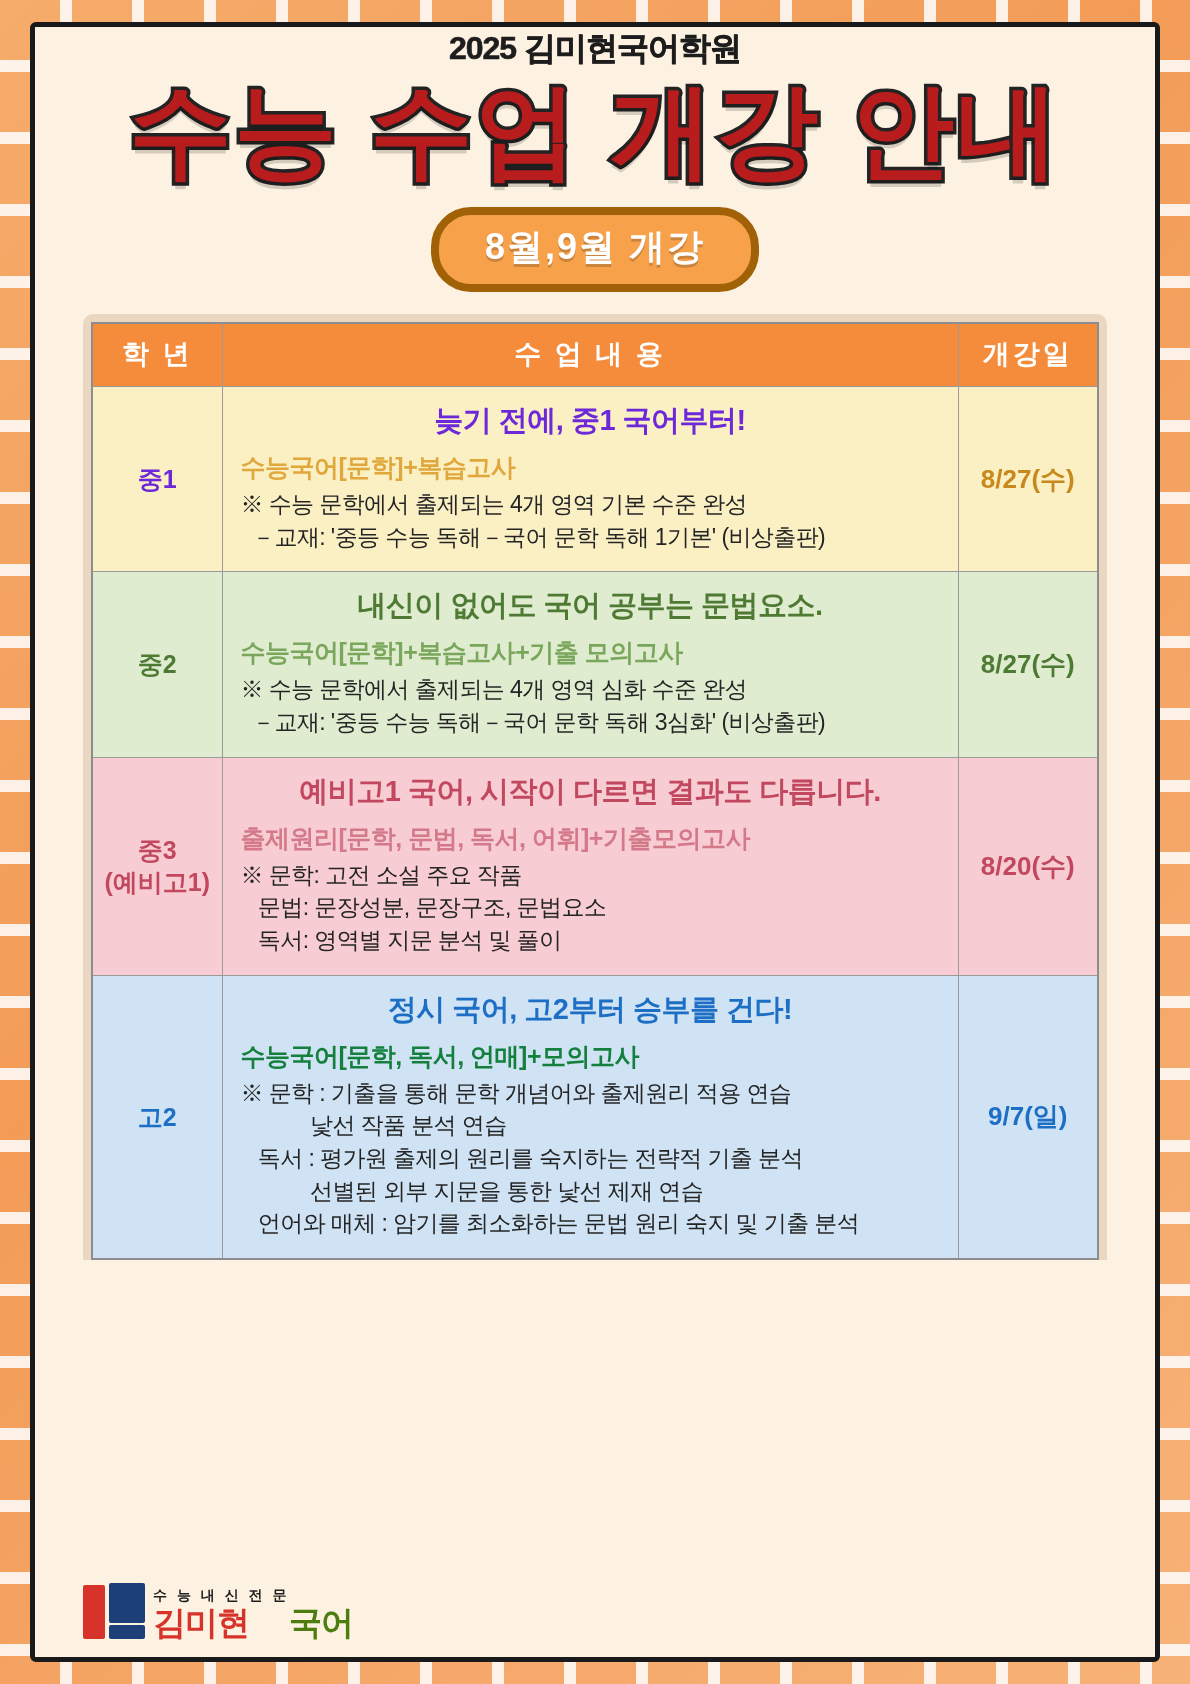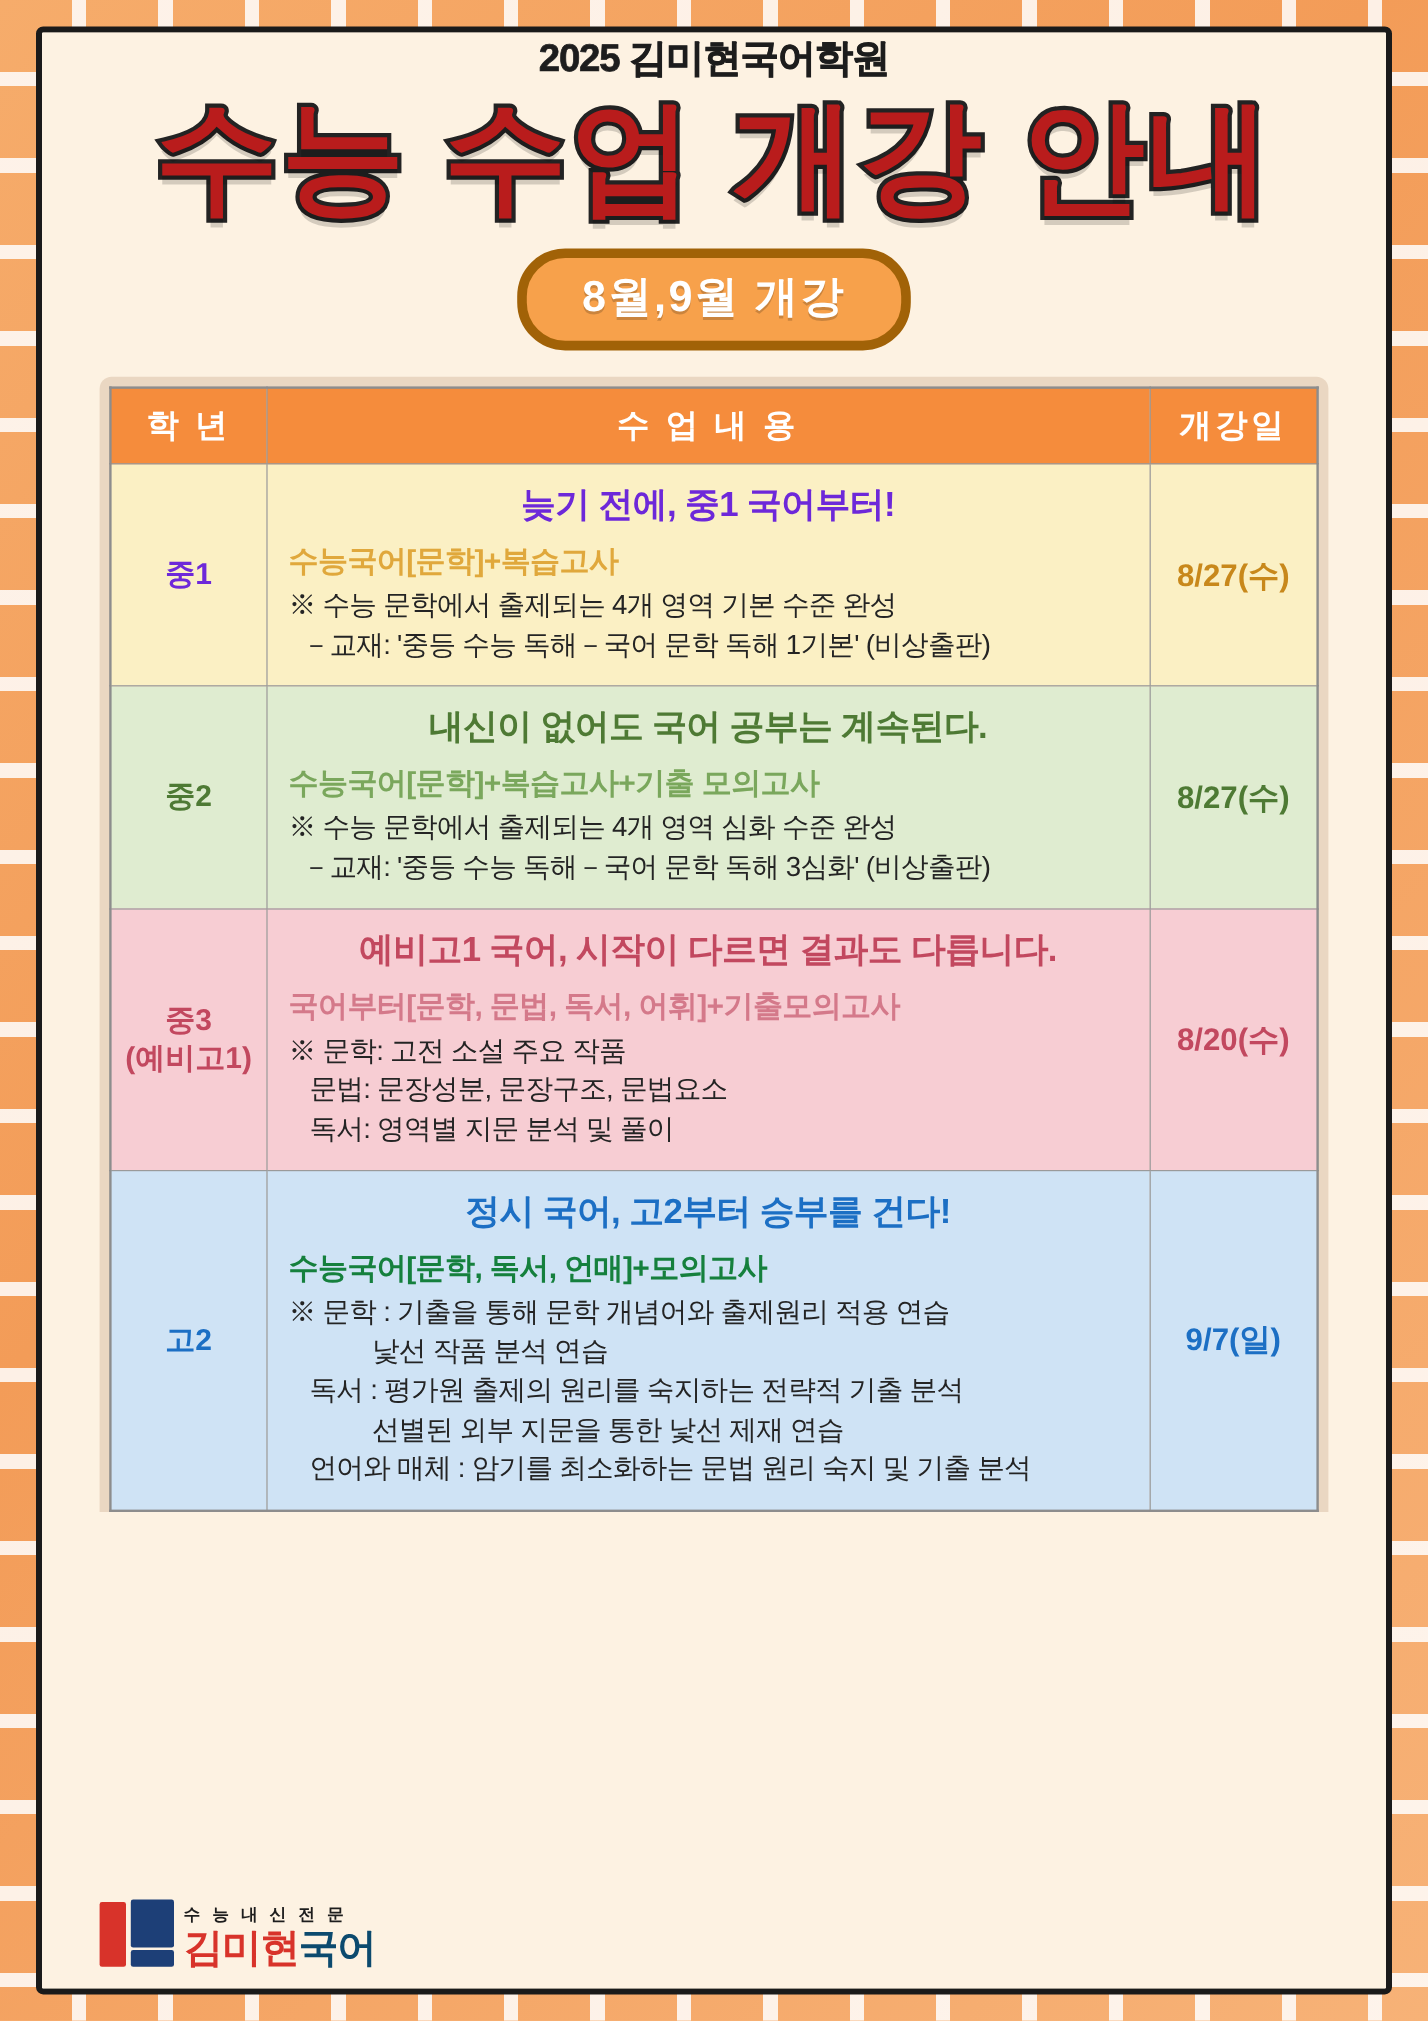--- a/index.html
+++ b/index.html
@@ -232,21 +232,21 @@
     color: #1d1d1d;
     font-weight: bold;
     margin-bottom: 4px;
   }
   .logo-name {
     font-size: 33px;
     font-weight: bold;
     color: #d8332a;
     letter-spacing: -1px;
   }
-  .logo-name .navy { color: #0c4a6e; }
+  .logo-name .navy { color: #4d7c0f; margin-left: 40px; }
   .contact {
     flex: 1 1 auto;
     font-size: 20px;
     color: #1d1d1d;
     line-height: 1.45;
     letter-spacing: -0.4px;
   }
   .contact .small {
     font-size: 16px;
     letter-spacing: -0.8px;
@@ -289,34 +289,34 @@
               <div class="c-sub">수능국어[문학]+복습고사</div>
               <div class="c-line">※ 수능 문학에서 출제되는 4개 영역 기본 수준 완성</div>
               <div class="c-line">  －교재: '중등 수능 독해－국어 문학 독해 1기본' (비상출판)</div>
             </td>
             <td class="date">8/27(수)</td>
           </tr>
 
           <tr class="row-g">
             <td class="grade">중2</td>
             <td class="content">
-              <div class="c-title">내신이 없어도 국어 공부는 계속된다.</div>
+              <div class="c-title">내신이 없어도 국어 공부는 문법요소.</div>
               <div class="c-sub">수능국어[문학]+복습고사+기출 모의고사</div>
               <div class="c-line">※ 수능 문학에서 출제되는 4개 영역 심화 수준 완성</div>
               <div class="c-line">  －교재: '중등 수능 독해－국어 문학 독해 3심화' (비상출판)</div>
             </td>
             <td class="date">8/27(수)</td>
           </tr>
 
           <tr class="row-p">
             <td class="grade" style="white-space:pre-line;">중3
 (예비고1)</td>
             <td class="content">
               <div class="c-title">예비고1 국어, 시작이 다르면 결과도 다릅니다.</div>
-              <div class="c-sub">국어부터[문학, 문법, 독서, 어휘]+기출모의고사</div>
+              <div class="c-sub">출제원리[문학, 문법, 독서, 어휘]+기출모의고사</div>
               <div class="c-line">※ 문학: 고전 소설 주요 작품</div>
               <div class="c-line">   문법: 문장성분, 문장구조, 문법요소</div>
               <div class="c-line">   독서: 영역별 지문 분석 및 풀이</div>
             </td>
             <td class="date">8/20(수)</td>
           </tr>
 
           <tr class="row-b">
             <td class="grade">고2</td>
             <td class="content">

